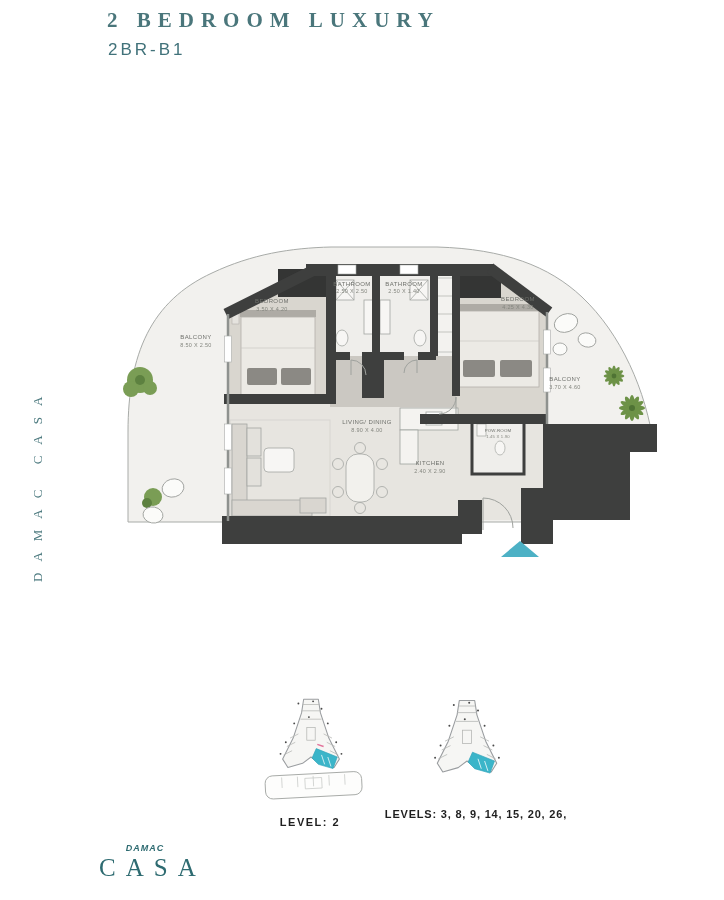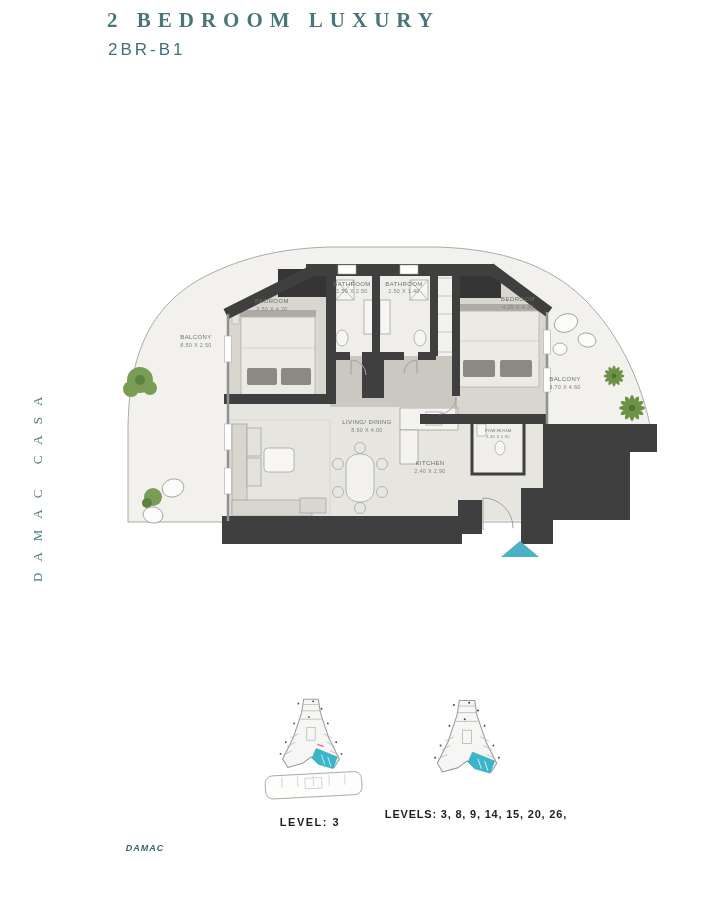--- a/index.html
+++ b/index.html
@@ -291,20 +291,21 @@
         <line x1="30" y1="38" x2="30" y2="48"></line>
       </g>
       <rect x="-8" y="40" width="16" height="10" fill="none" stroke="#c6c8c5" stroke-width="0.7"></rect>
     </g>
   </g>
   <g transform="translate(467,739) scale(1.1)">
     <use href="#tower"></use>
   </g>
 </svg>
 
-<div class="caption caption-left">LEVEL: 3</div>
+<div class="caption caption-left">LEVEL: 2</div>
 <div class="caption caption-right">
   <div>LEVELS: 3, 8, 9, 14, 15, 20, 26,</div>
 </div>
 
 <div class="logo">
   <div class="logo-brand">DAMAC</div>
+  <div class="logo-name">CASA</div>
 </div>
 
 </body></html>

